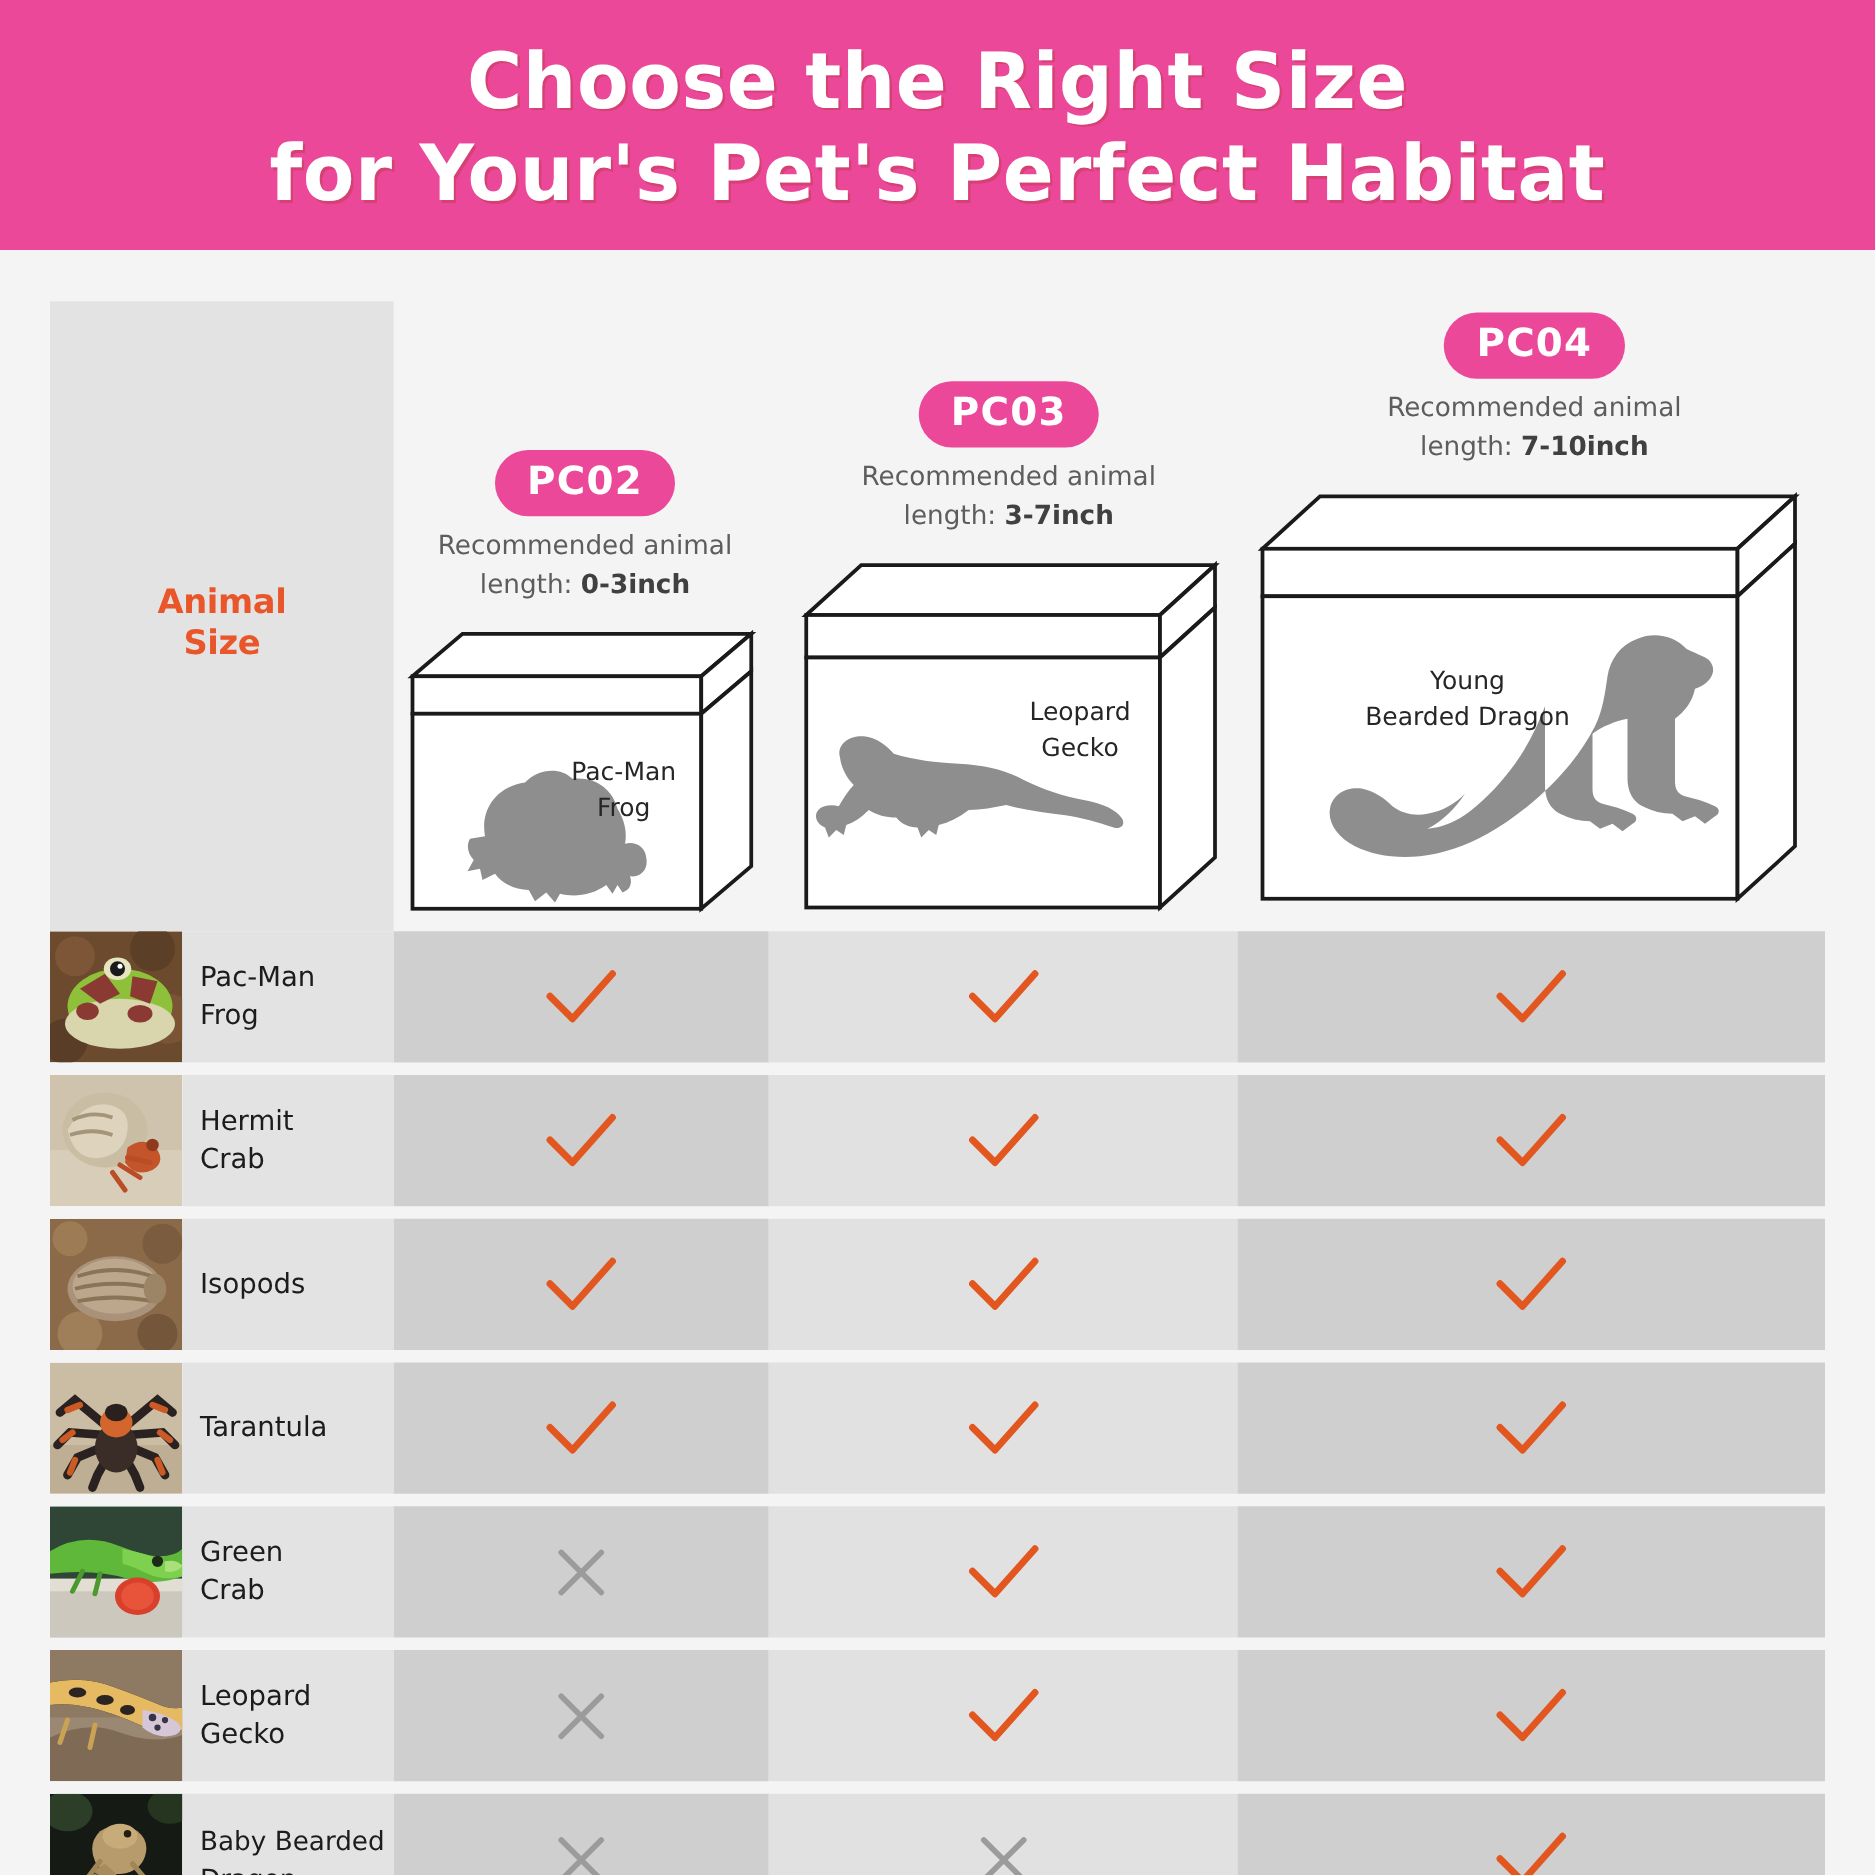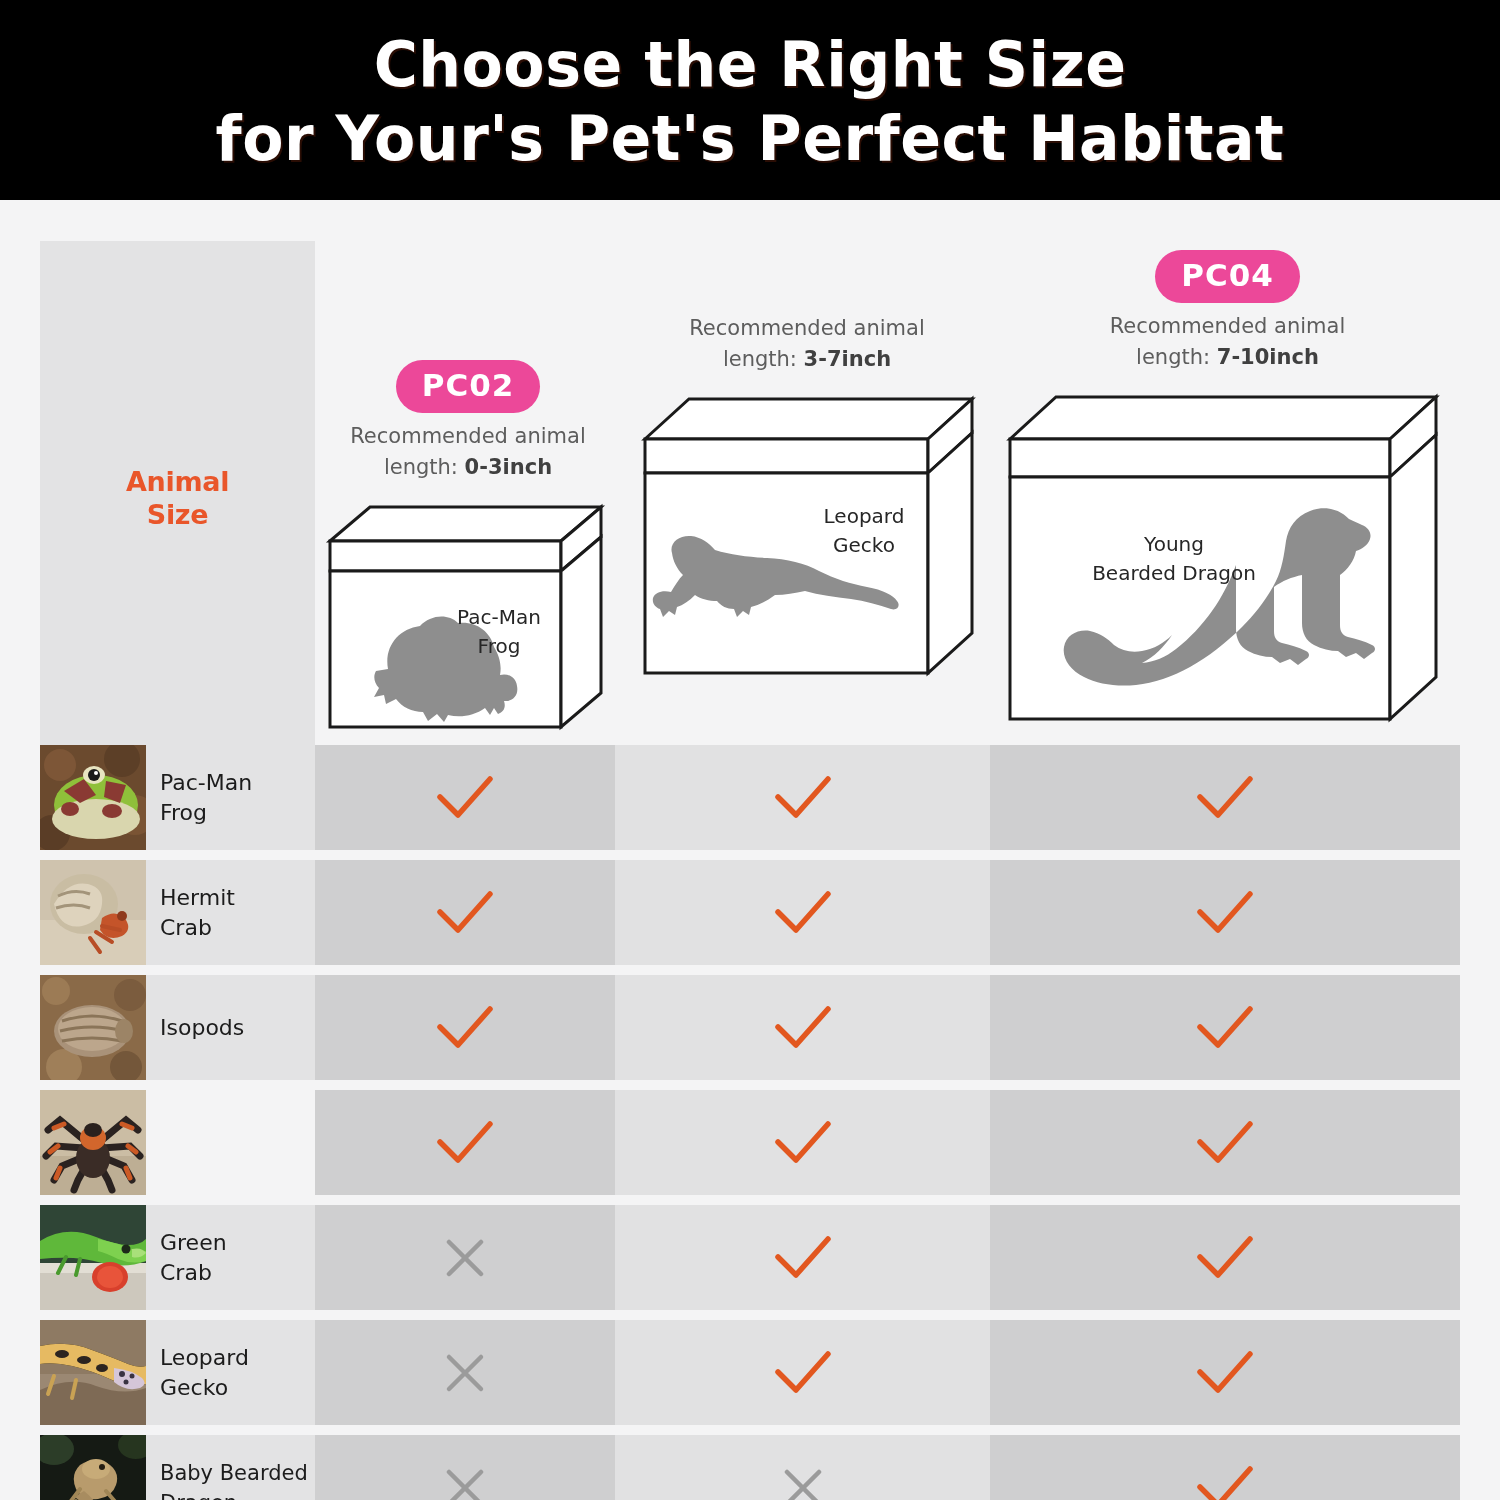--- a/index.html
+++ b/index.html
@@ -14,21 +14,21 @@
     overflow: hidden;
     position: relative;
   }
 
   
   #header-banner {
     position: absolute;
     left: 0; top: 0;
     width: 1500px;
     height: 200px;
-    background: #000000;
+    background: #ec4899;
     display: flex;
     flex-direction: column;
     align-items: center;
     justify-content: center;
     box-sizing: border-box;
     padding-top: 4px;
   }
   .headline {
     color: #ffffff;
     font-family: "DejaVu Sans", sans-serif;
@@ -218,20 +218,23 @@
         </g>
       </svg>
       <div class="terr-label" style="left:110px; top:108px; width:130px;">
         <div>Pac-Man</div>
         <div>Frog</div>
       </div>
     </div>
   </div>
 
   <div class="product-group" style="left:637px; top:105px; width:340px;">
+    <div class="badge-wrap">
+      <span class="pill-badge">PC03</span>
+    </div>
     <div class="caption">
       <span>Recommended animal</span><br>
       <span>length:</span>
       <b>3-7inch</b>
     </div>
     <div class="terrarium" style="margin-top:12px; margin-left:2px;">
       <svg width="340" height="295" viewBox="0 0 340 295">
         <path d="M6 52 L50 12 L333 12 L289 52 Z" fill="#ffffff" stroke="#1a1a1a" stroke-width="3"></path>
         <rect x="6" y="52" width="283" height="34" fill="#ffffff" stroke="#1a1a1a" stroke-width="3"></rect>
         <path d="M289 52 L333 12 L333 46 L289 86 Z" fill="#ffffff" stroke="#1a1a1a" stroke-width="3"></path>
@@ -445,20 +448,25 @@
             <path d="M20 78 L16 88"></path>
           <path d="M82 34 L92 38"></path>
             <path d="M88 56 L96 62"></path>
             <path d="M86 78 L90 88"></path>
         </g>
         <ellipse cx="53" cy="68" rx="17" ry="20" fill="#3a2c26"></ellipse>
         <ellipse cx="53" cy="48" rx="13" ry="12" fill="#d2662c"></ellipse>
         <ellipse cx="53" cy="40" rx="9" ry="7" fill="#2a211e"></ellipse>
       </svg>
     </div>
+    <div class="row-label-cell">
+      <div class="row-label">
+        <div>Tarantula</div>
+      </div>
+    </div>
     <div class="mark-cell col-pc02">
       <svg class="mark" width="62" height="50" viewBox="0 0 62 50">
         <path d="M6 24 L24 42 L56 6" fill="none" stroke="#e2571f" stroke-width="5.5" stroke-linecap="round" stroke-linejoin="round"></path>
       </svg>
     </div>
     <div class="mark-cell col-pc03">
       <svg class="mark" width="62" height="50" viewBox="0 0 62 50">
         <path d="M6 24 L24 42 L56 6" fill="none" stroke="#e2571f" stroke-width="5.5" stroke-linecap="round" stroke-linejoin="round"></path>
       </svg>
     </div>

